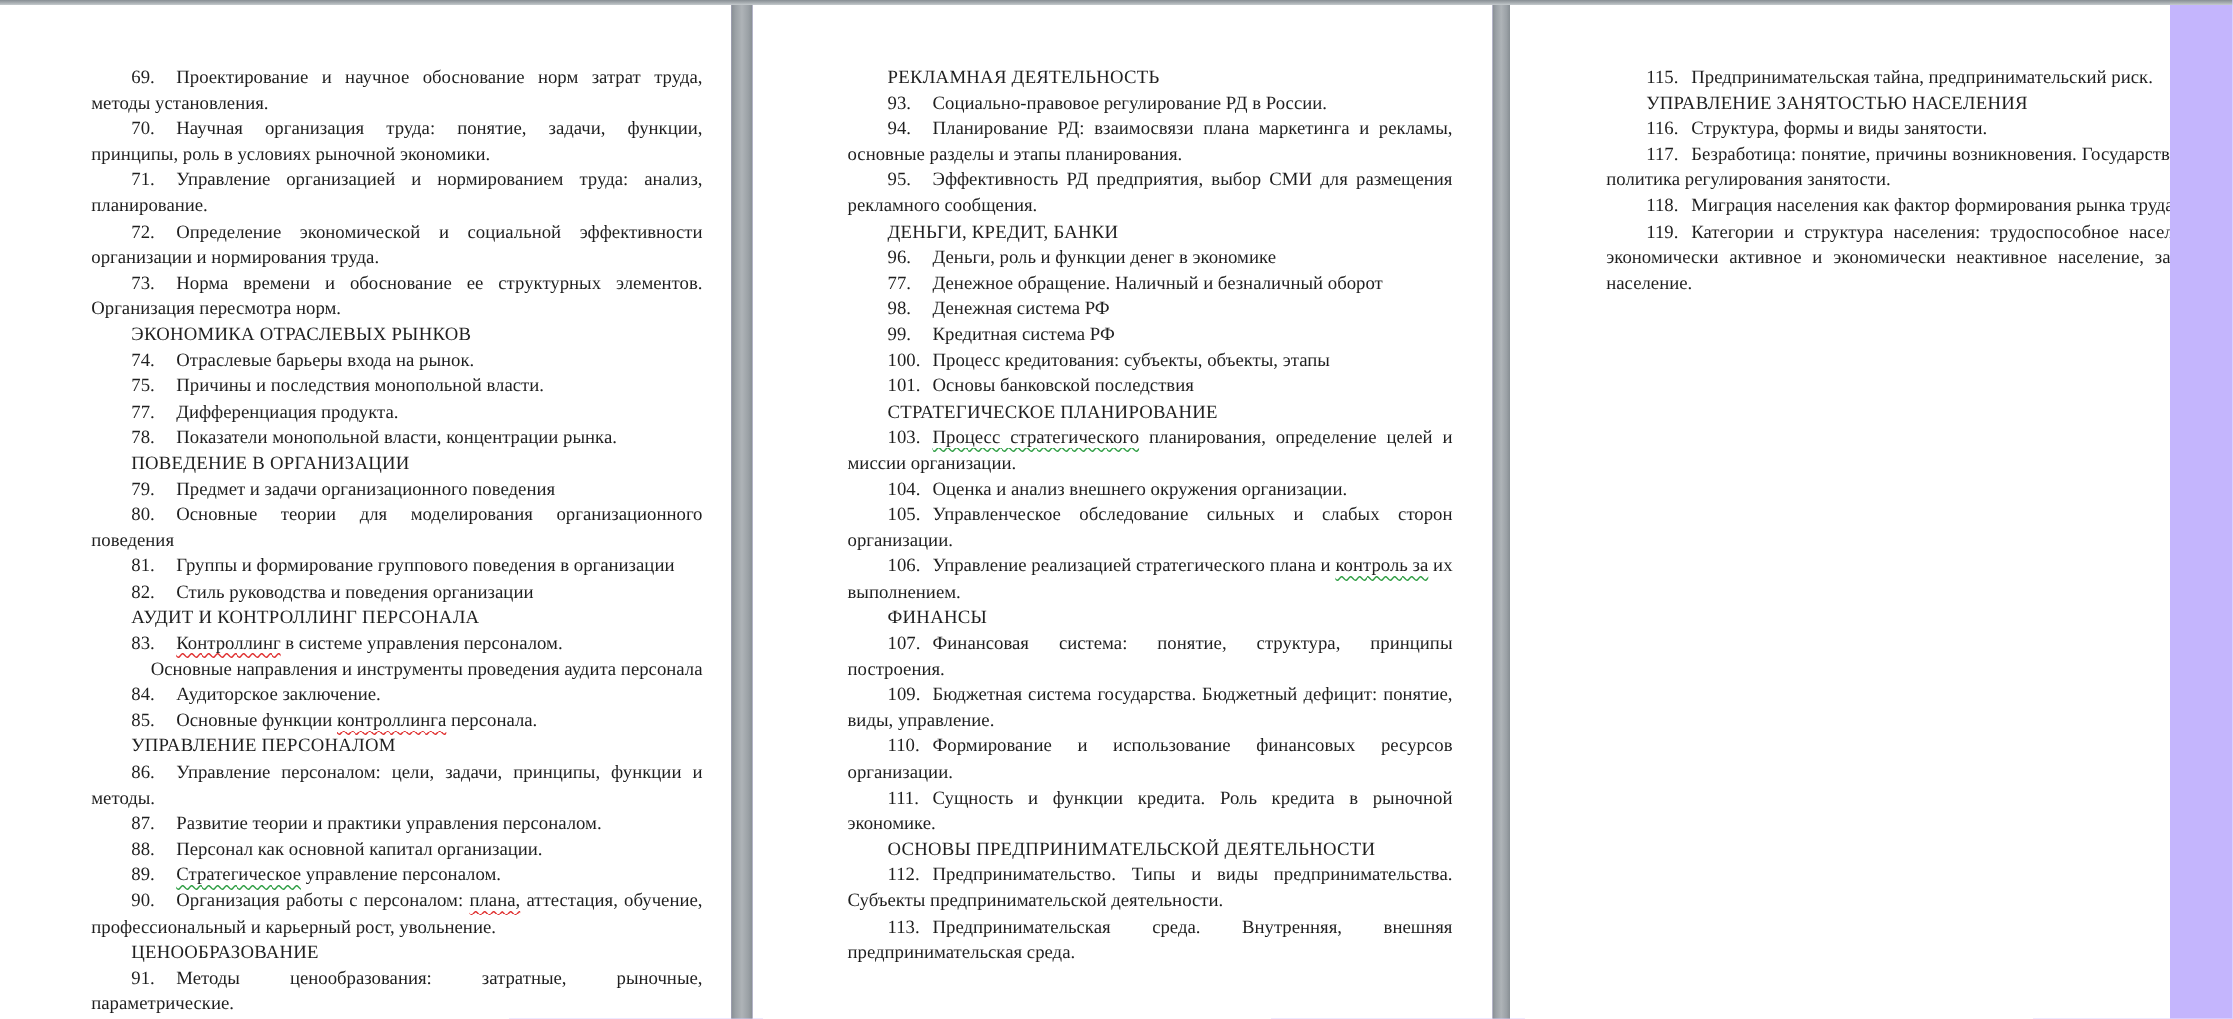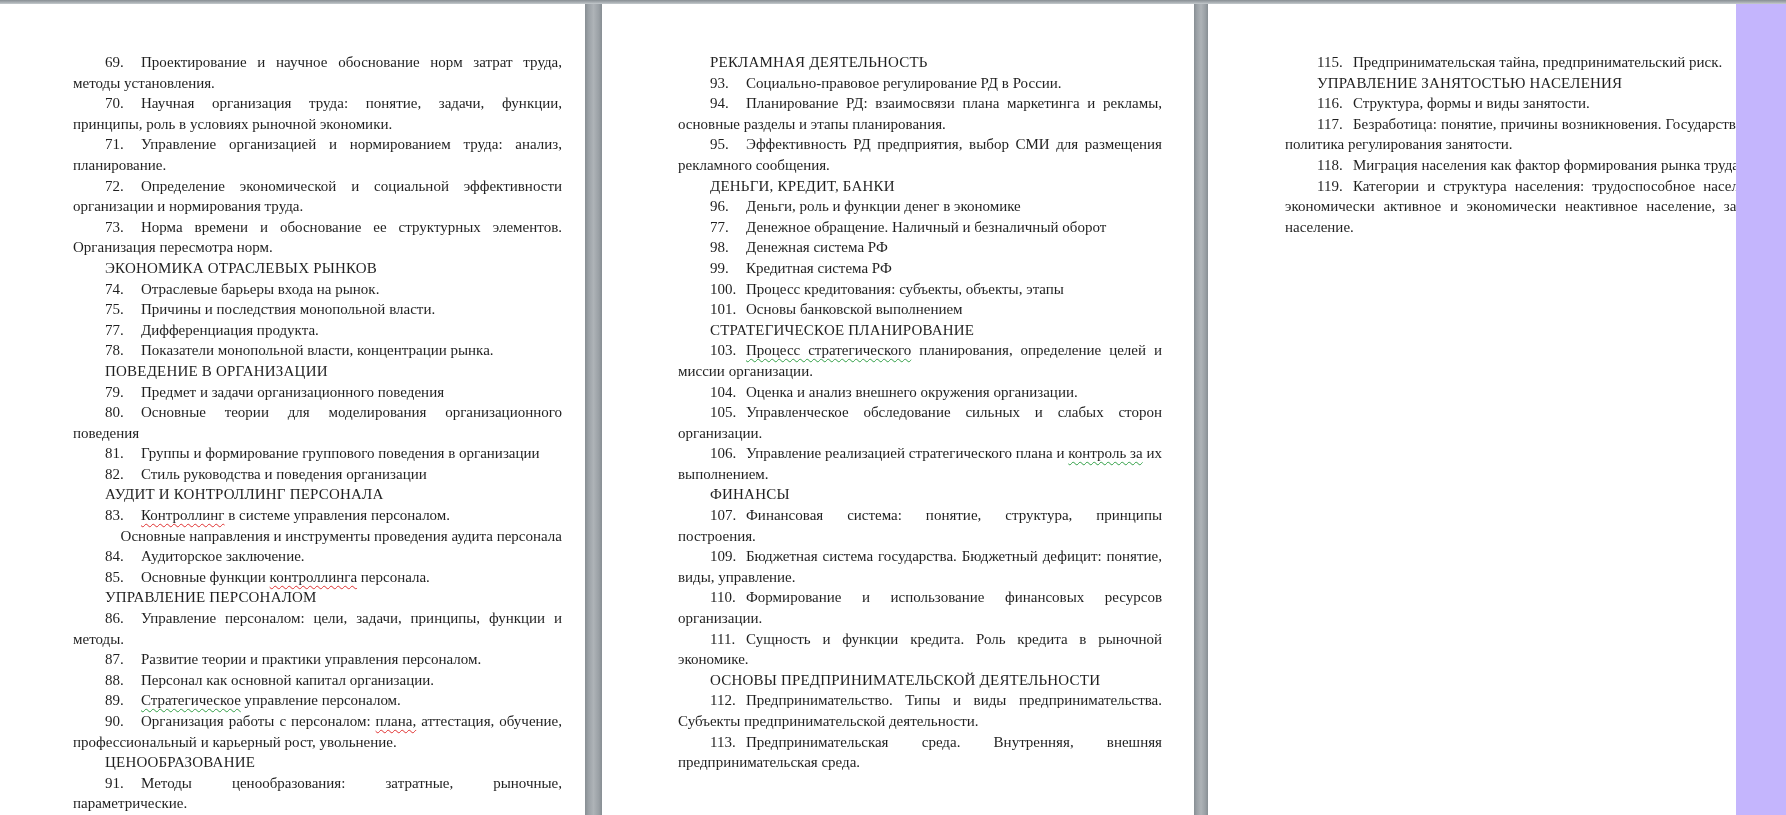--- a/index.html
+++ b/index.html
@@ -99,21 +99,21 @@
         <p class="para heading"><span>РЕКЛАМНАЯ ДЕЯТЕЛЬНОСТЬ</span></p>
         <p class="para item"><span class="num">93.</span><span>Социально-правовое регулирование РД в России.</span></p>
         <p class="para item"><span class="num">94.</span><span>Планирование РД: взаимосвязи плана маркетинга и рекламы, основные разделы и этапы планирования.</span></p>
         <p class="para item"><span class="num">95.</span><span>Эффективность РД предприятия, выбор СМИ для размещения рекламного сообщения.</span></p>
         <p class="para heading"><span>ДЕНЬГИ, КРЕДИТ, БАНКИ</span></p>
         <p class="para item"><span class="num">96.</span><span>Деньги, роль и функции денег в экономике</span></p>
         <p class="para item"><span class="num">77.</span><span>Денежное обращение. Наличный и безналичный оборот</span></p>
         <p class="para item"><span class="num">98.</span><span>Денежная система РФ</span></p>
         <p class="para item"><span class="num">99.</span><span>Кредитная система РФ</span></p>
         <p class="para item"><span class="num">100.</span><span>Процесс кредитования: субъекты, объекты, этапы</span></p>
-        <p class="para item"><span class="num">101.</span><span>Основы банковской выполнением</span></p>
+        <p class="para item"><span class="num">101.</span><span>Основы банковской последствия</span></p>
         <p class="para heading"><span>СТРАТЕГИЧЕСКОЕ ПЛАНИРОВАНИЕ</span></p>
         <p class="para item"><span class="num">103.</span><span class="sq-green">Процесс стратегического</span><span> планирования, определение целей и миссии организации.</span></p>
         <p class="para item"><span class="num">104.</span><span>Оценка и анализ внешнего окружения организации.</span></p>
         <p class="para item"><span class="num">105.</span><span>Управленческое обследование сильных и слабых сторон организации.</span></p>
         <p class="para item"><span class="num">106.</span><span>Управление реализацией стратегического плана и </span><span class="sq-green">контроль за</span><span> их выполнением.</span></p>
         <p class="para heading"><span>ФИНАНСЫ</span></p>
         <p class="para item"><span class="num">107.</span><span>Финансовая система: понятие, структура, принципы построения.</span></p>
         <p class="para item"><span class="num">109.</span><span>Бюджетная система государства. Бюджетный дефицит: понятие, виды, управление.</span></p>
         <p class="para item"><span class="num">110.</span><span>Формирование и использование финансовых ресурсов организации.</span></p>
         <p class="para item"><span class="num">111.</span><span>Сущность и функции кредита. Роль кредита в рыночной экономике.</span></p>

